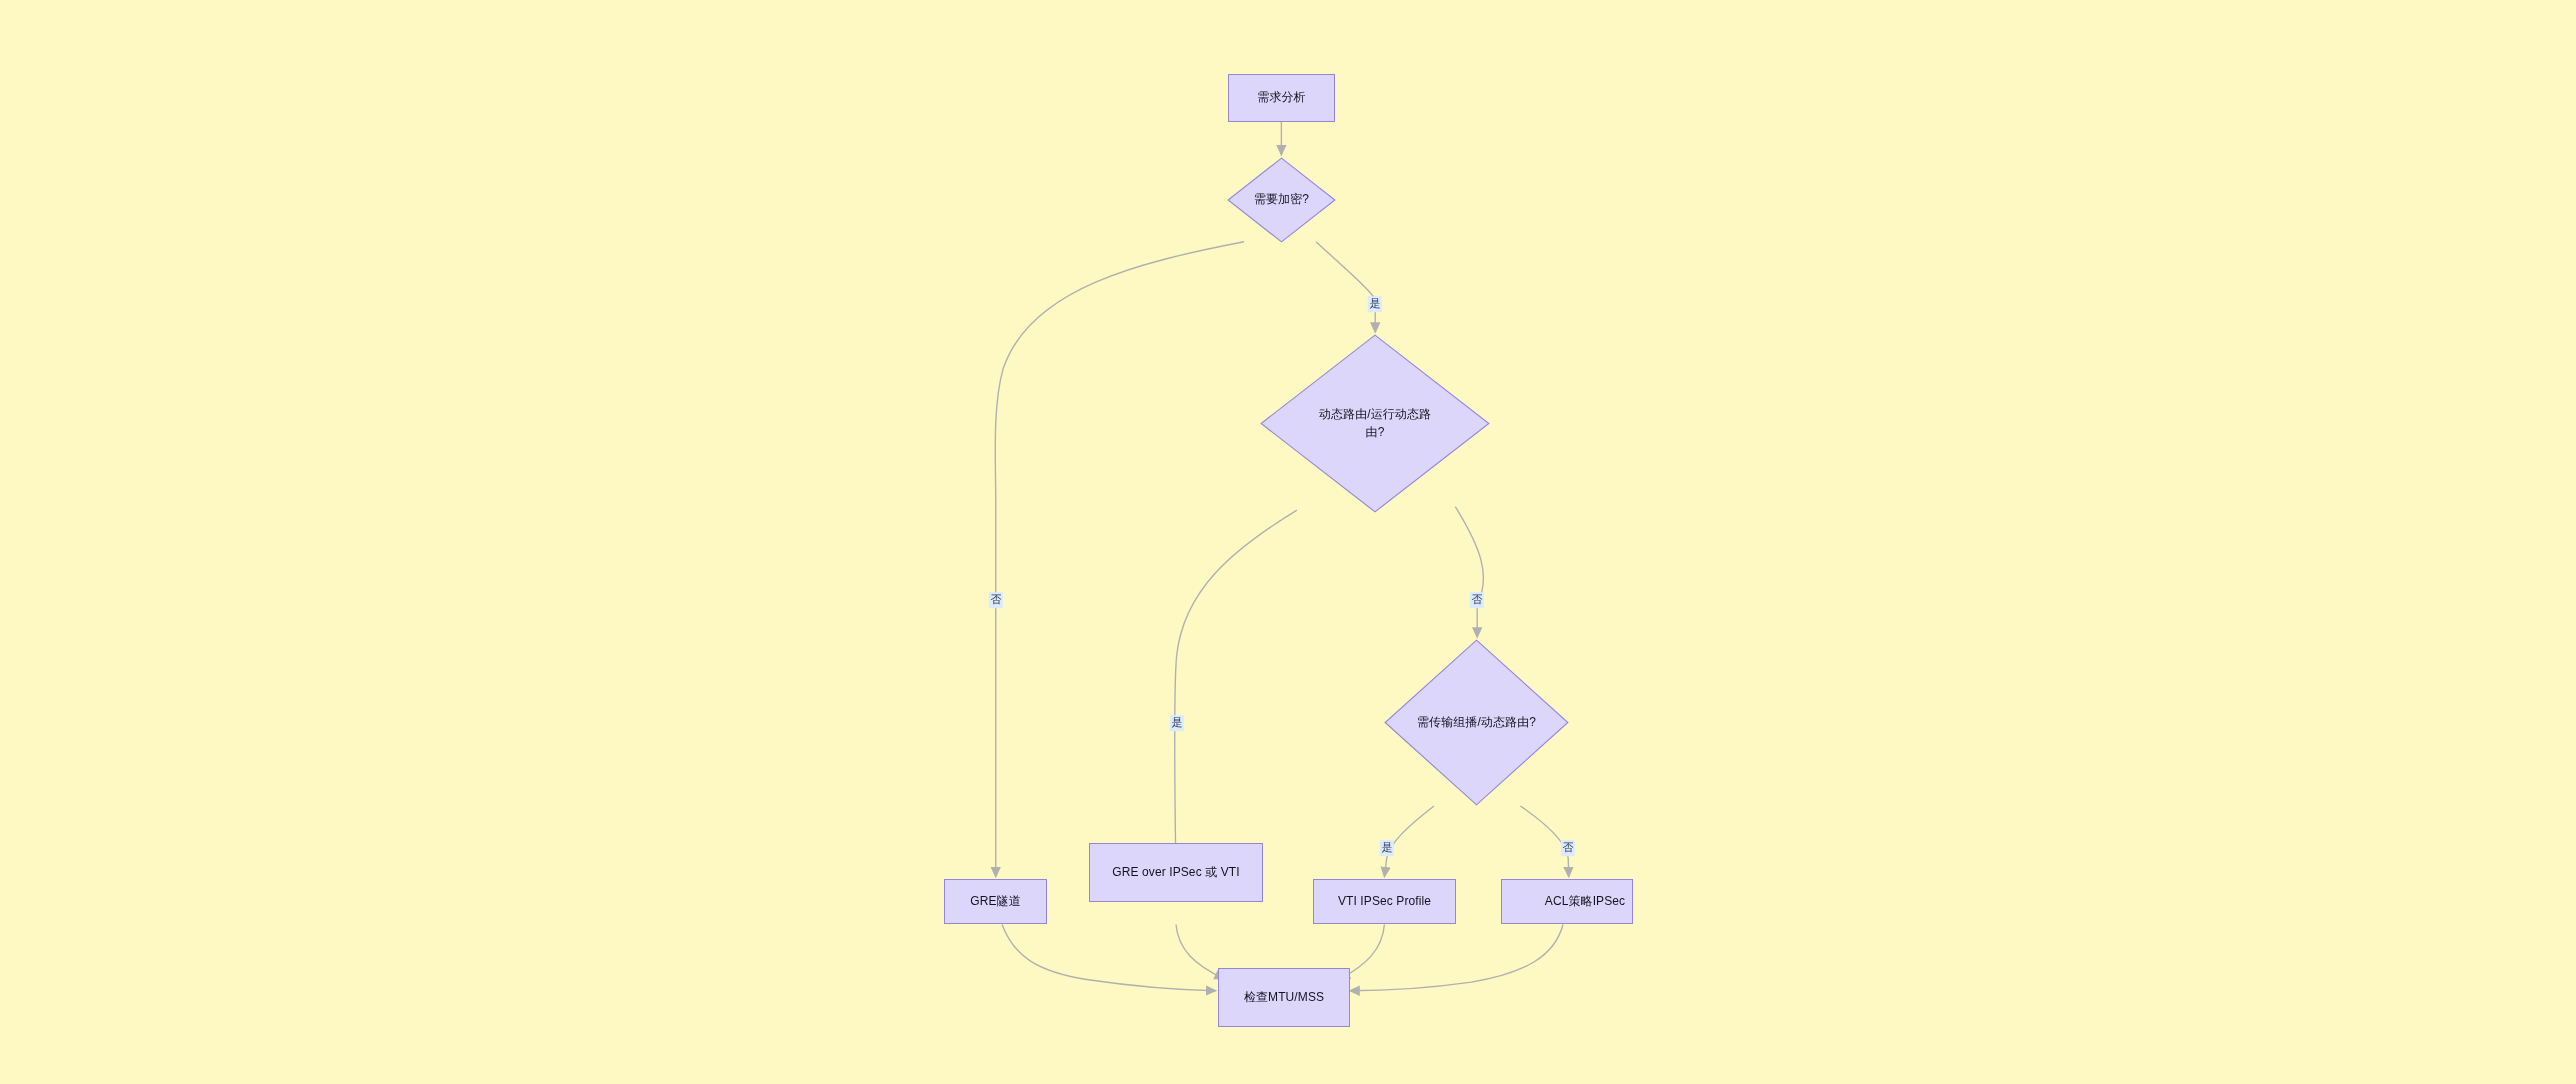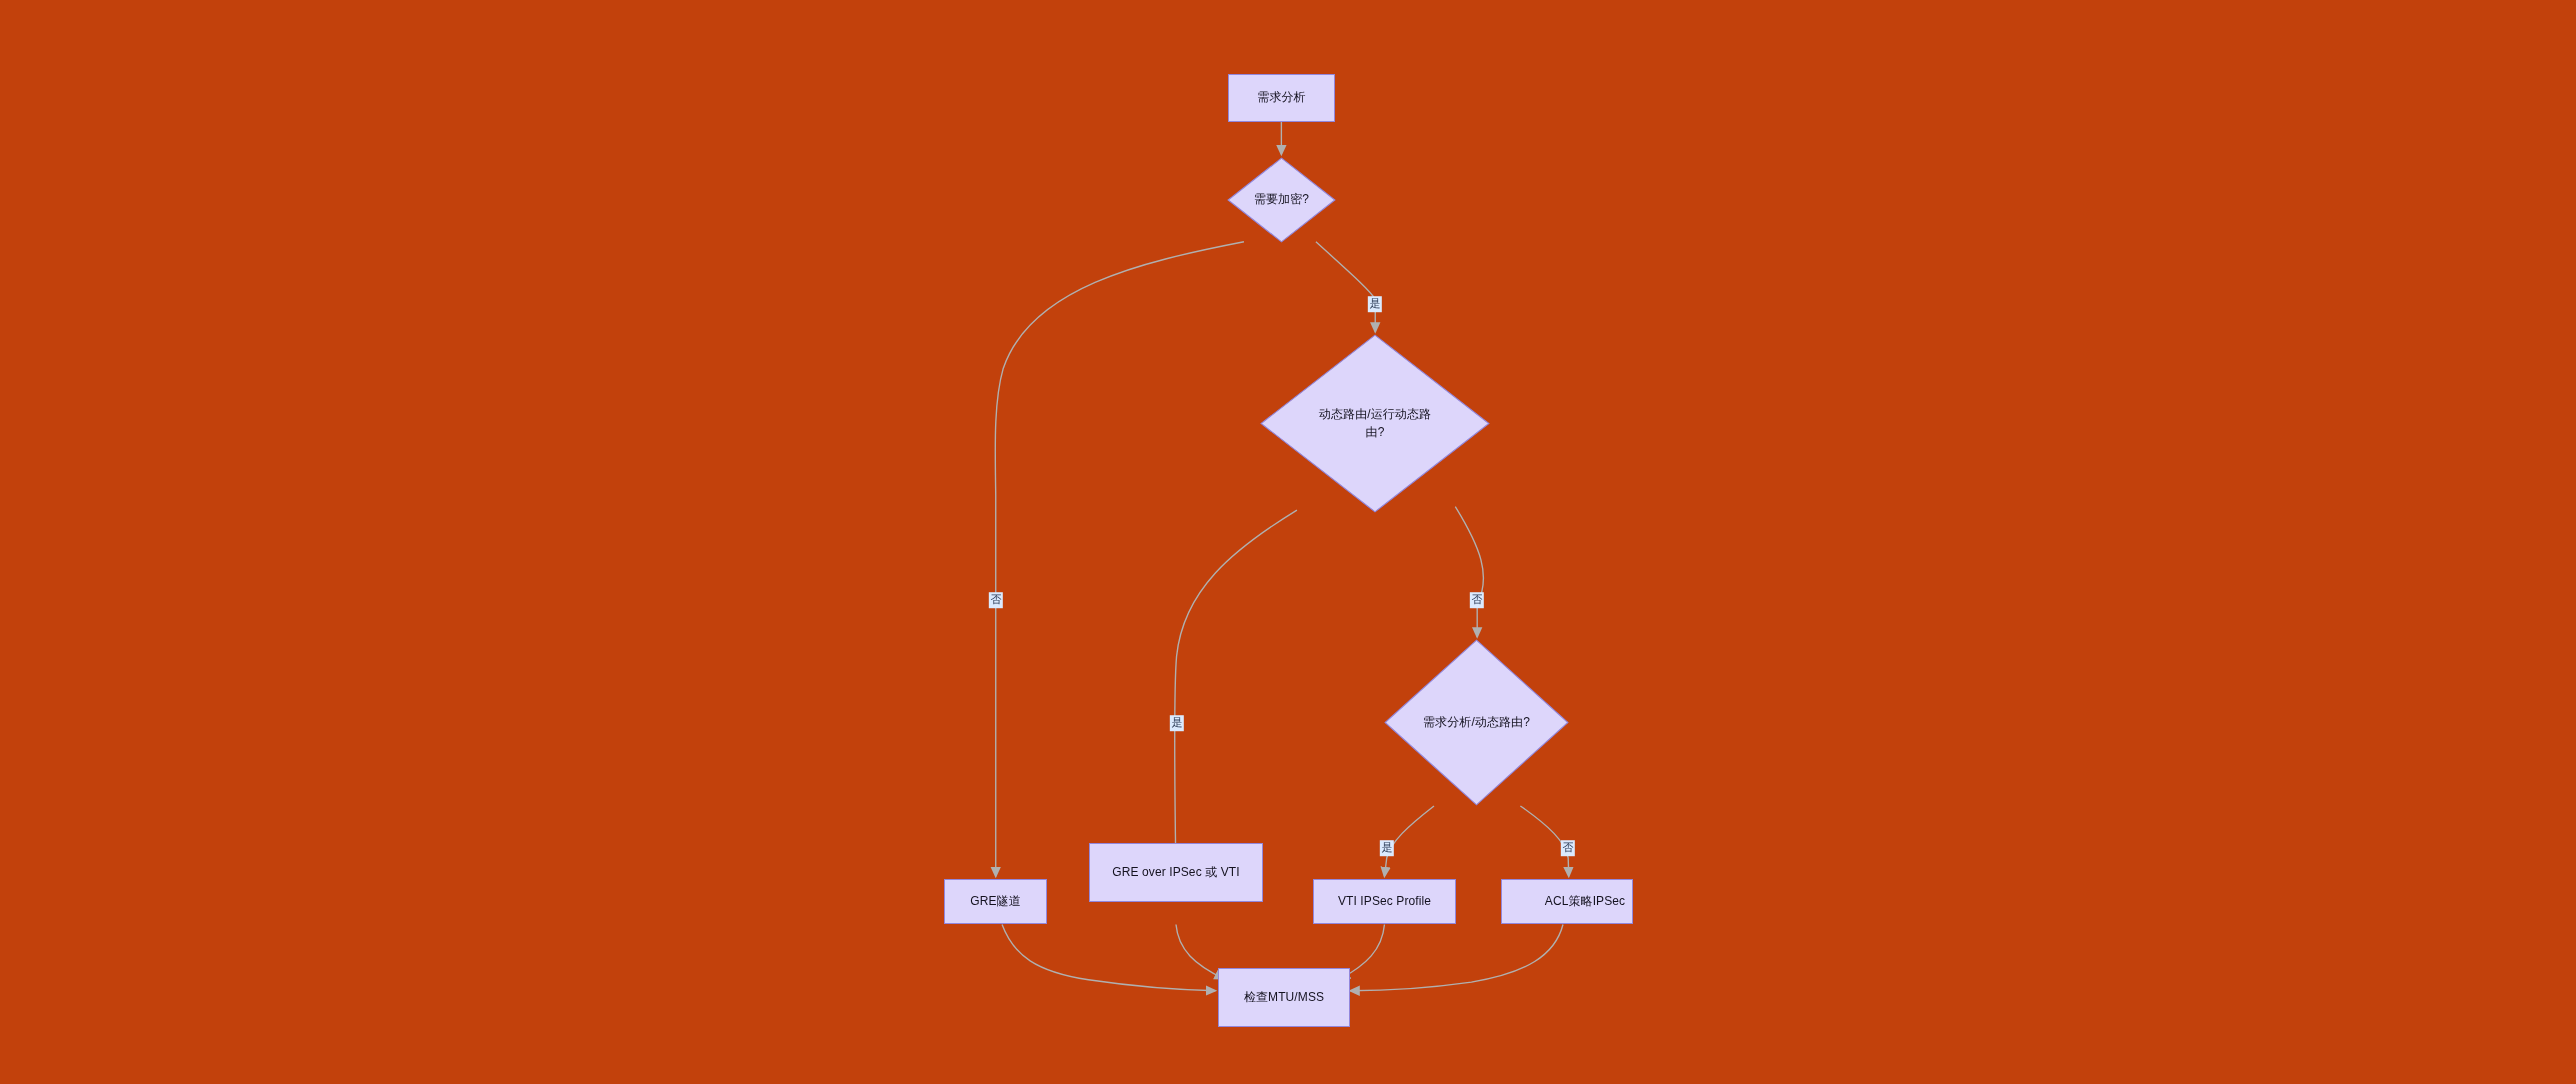--- a/index.html
+++ b/index.html
@@ -10,21 +10,21 @@
   body {
     width: 2576px;
     height: 1084px;
     font-family: "Liberation Sans", "DejaVu Sans", sans-serif;
     overflow: hidden;
   }
   #diagram-root {
     position: relative;
     width: 2576px;
     height: 1084px;
-    background: #c2410c;
+    background: #fef9c3;
   }
   #edge-layer {
     position: absolute;
     left: 0;
     top: 0;
     width: 2576px;
     height: 1084px;
   }
   .node {
     position: absolute;
@@ -133,21 +133,21 @@
       <polygon class="dfill" points="200,2 398,155 200,308 2,155"></polygon>
     </svg>
     <span class="node-label">动态路由/运行动态路
 由?</span>
   </div>
 
   <div class="node node-diamond" style="left:1384px; top:639px; width:185px; height:167px;">
     <svg class="diamond-shape" viewBox="0 0 322 290" preserveAspectRatio="none">
       <polygon class="dfill" points="161,2 320,145 161,288 2,145"></polygon>
     </svg>
-    <span class="node-label">需求分析/动态路由?</span>
+    <span class="node-label">需传输组播/动态路由?</span>
   </div>
 
   <div class="node node-rect" style="left:944px; top:879px; width:103px; height:45px;">
     <span class="node-label">GRE隧道</span>
   </div>
 
   <div class="node node-rect" style="left:1089px; top:843px; width:174px; height:59px;">
     <span class="node-label">GRE over IPSec 或 VTI</span>
   </div>
 

